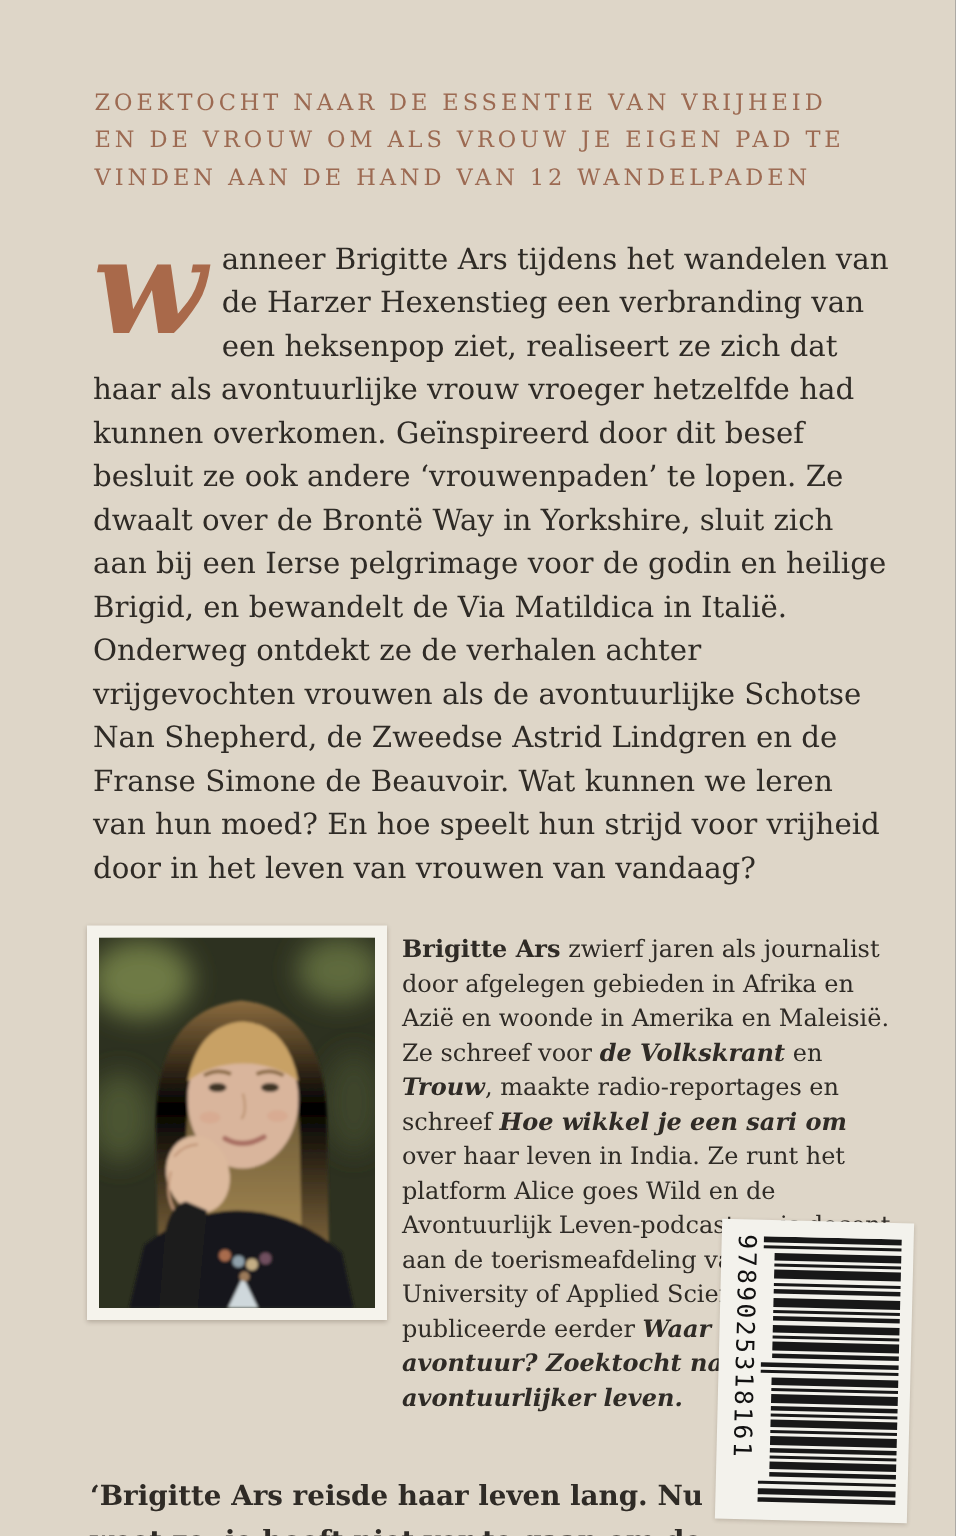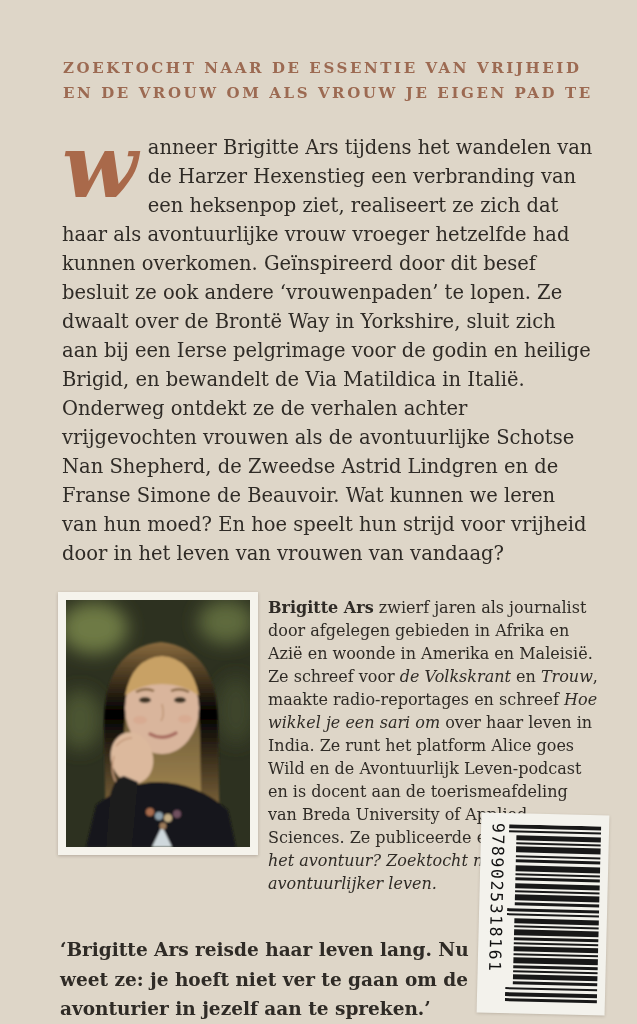--- a/index.html
+++ b/index.html
@@ -14,21 +14,21 @@
       radial-gradient(ellipse 420px 260px at 18% 4%, rgba(255,255,255,.45), rgba(255,255,255,0) 70%),
       radial-gradient(ellipse 500px 300px at 85% 100%, rgba(150,125,95,.18), rgba(0,0,0,0) 70%),
       linear-gradient(90deg, rgba(90,70,50,.10) 0%, rgba(0,0,0,0) 2%, rgba(0,0,0,0) 97.5%, rgba(90,70,50,.22) 100%),
       linear-gradient(180deg,#e9e6de 0%, #e4ded2 30%, #ddd3c4 65%, #d6cabа 88%, #d4c8b7 100%);
     background-color:#ded6c8;
   }
   
   .tagline{
     margin:56px 48px 0 63px;
     color:#9c6a52;
-    font-weight:700;
+    font-weight:400;
     font-size:15px;
     letter-spacing:2.6px;
     line-height:25px;
   }
   .tagline div{white-space:nowrap;}
   
   .synopsis{
     margin:27px 44px 0 62px;
     width:532px;
     font-size:19.5px;
@@ -62,21 +62,21 @@
   .photo-frame svg{display:block;}
   .bio-text{
     flex:1 1 auto;
     margin-top:4px;
     font-size:16px;
     line-height:23px;
     color:#2f2b26;
     max-width:336px;
   }
   .seg-bold{font-weight:700;margin-top:45px;}
-  .seg-italic{font-style:italic;}
+  .seg-italic{font-style:italic;font-weight:bold;}
   
   .quotes{margin:40px 0 0 60px;width:430px;color:#2f2b26;}
   .quote{font-size:18.5px;font-weight:700;line-height:29.5px;}
   
   .barcode{
     position:absolute;
     top:814px;
     right:30px;
     width:128px;
     height:200px;
@@ -101,20 +101,21 @@
   .bars{flex:1 1 auto;height:178px;}
 </style>
 </head>
 <body>
 
 <div class="cover">
 
   <div class="tagline">
     <div>ZOEKTOCHT NAAR DE ESSENTIE VAN VRIJHEID</div>
     <div>EN DE VROUW OM ALS VROUW JE EIGEN PAD TE</div>
+    <div>VINDEN AAN DE HAND VAN 12 WANDELPADEN</div>
   </div>
 
   <p class="synopsis"><span class="dropcap">W</span><span>anneer Brigitte Ars tijdens het wandelen van de Harzer Hexenstieg een verbranding van een heksenpop ziet, realiseert ze zich dat haar als avontuurlijke vrouw vroeger hetzelfde had kunnen overkomen. Geïnspireerd door dit besef besluit ze ook andere ‘vrouwenpaden’ te lopen. Ze dwaalt over de Brontë Way in Yorkshire, sluit zich aan bij een Ierse pelgrimage voor de godin en heilige Brigid, en bewandelt de Via Matildica in Italië. Onderweg ontdekt ze de verhalen achter vrijgevochten vrouwen als de avontuurlijke Schotse Nan Shepherd, de Zweedse Astrid Lindgren en de Franse Simone de Beauvoir. Wat kunnen we leren van hun moed? En hoe speelt hun strijd voor vrijheid door in het leven van vrouwen van vandaag?</span></p>
 
   <div class="bio-row">
     <div class="photo-frame">
       <svg width="184" height="247" viewBox="0 0 184 247">
         <defs>
           <filter id="soft" x="-20%" y="-20%" width="140%" height="140%">
               <feGaussianBlur stdDeviation="1.1"></feGaussianBlur>

